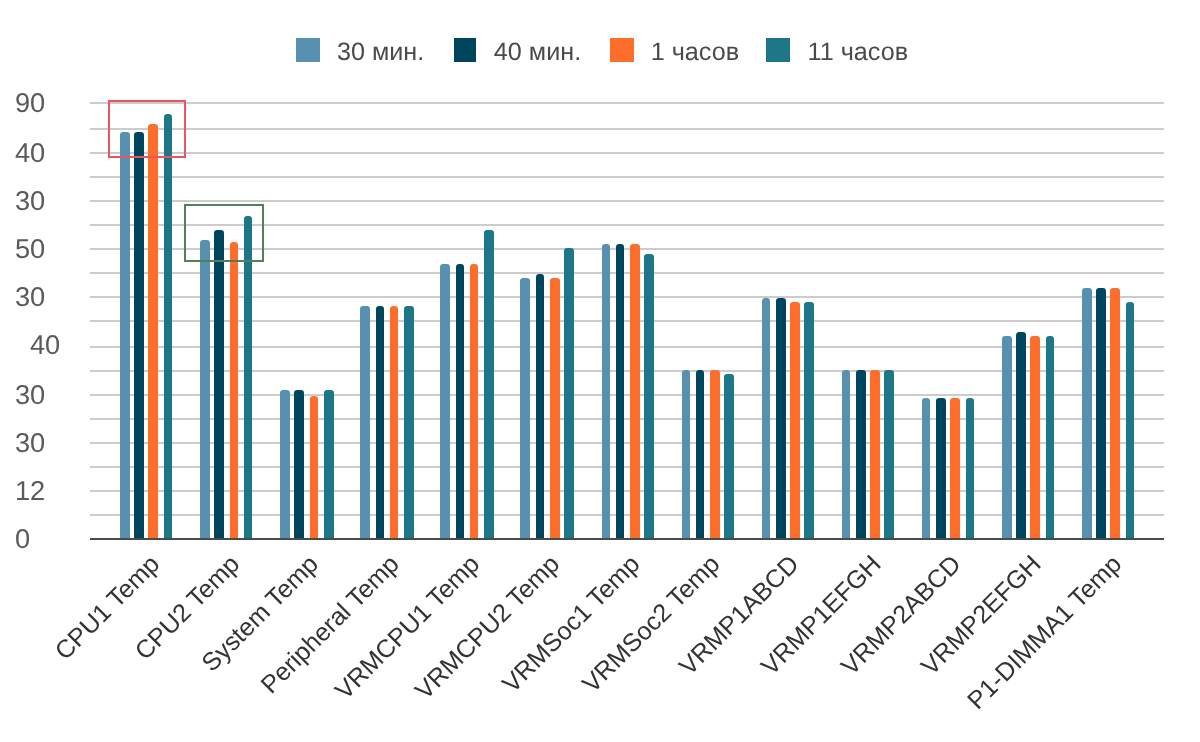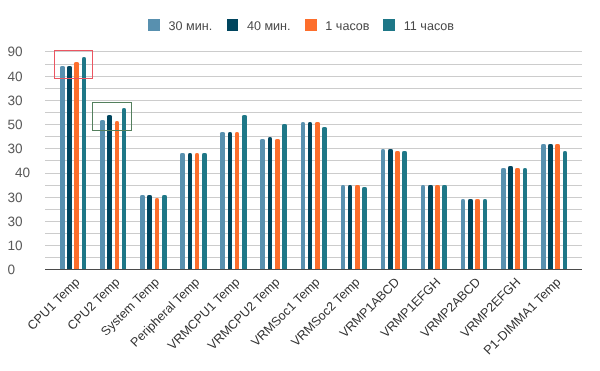--- a/index.html
+++ b/index.html
@@ -53,21 +53,21 @@
       <div class="gridline" style="top: 124.156px;"></div>
       <div class="gridline" style="top: 112.044px;"></div>
       <div class="gridline" style="top: 99.932px;"></div>
       <div class="gridline" style="top: 87.82px;"></div>
       <div class="gridline" style="top: 75.708px;"></div>
       <div class="gridline" style="top: 63.596px;"></div>
       <div class="gridline" style="top: 51.484px;"></div>
     </div>
     <div class="axis"></div>
     <div class="ylabel" style="left: 7.5px; width: 33px; top: 263.3px;">0</div>
-    <div class="ylabel" style="left: 7.5px; width: 33px; top: 239.076px;">10</div>
+    <div class="ylabel" style="left: 7.5px; width: 33px; top: 239.076px;">12</div>
     <div class="ylabel" style="left: 7.5px; width: 33px; top: 214.852px;">30</div>
     <div class="ylabel" style="left: 7.5px; width: 33px; top: 190.628px;">30</div>
     <div class="ylabel" style="left: 15px; width: 33px; top: 166.404px;">40</div>
     <div class="ylabel" style="left: 7.5px; width: 33px; top: 142.18px;">30</div>
     <div class="ylabel" style="left: 7.5px; width: 33px; top: 117.956px;">50</div>
     <div class="ylabel" style="left: 7.5px; width: 33px; top: 93.732px;">30</div>
     <div class="ylabel" style="left: 7.5px; width: 33px; top: 69.508px;">40</div>
     <div class="ylabel" style="left: 7.5px; width: 33px; top: 45.284px;">90</div>
     <div style="position: absolute; left: 0px; top: 0px; width: 600px; height: 371px;">
       <div class="bar" style="left: 60.03px; width: 4.65px; top: 66.0184px; height: 203.482px; background: rgb(88, 144, 175);"></div>

